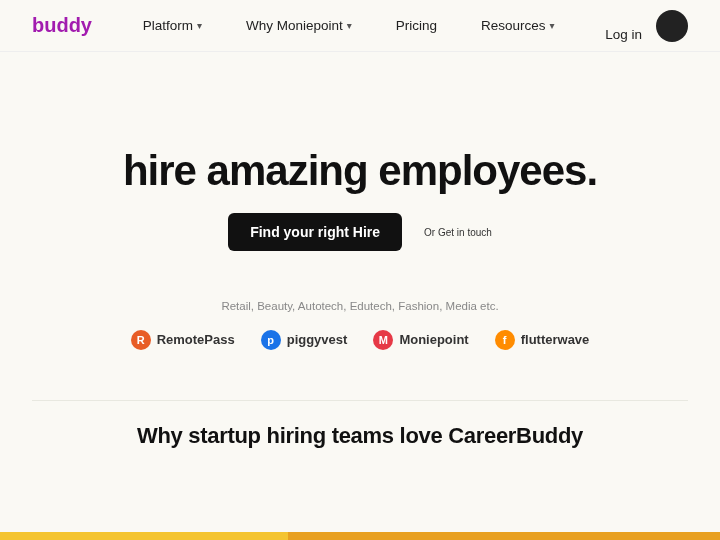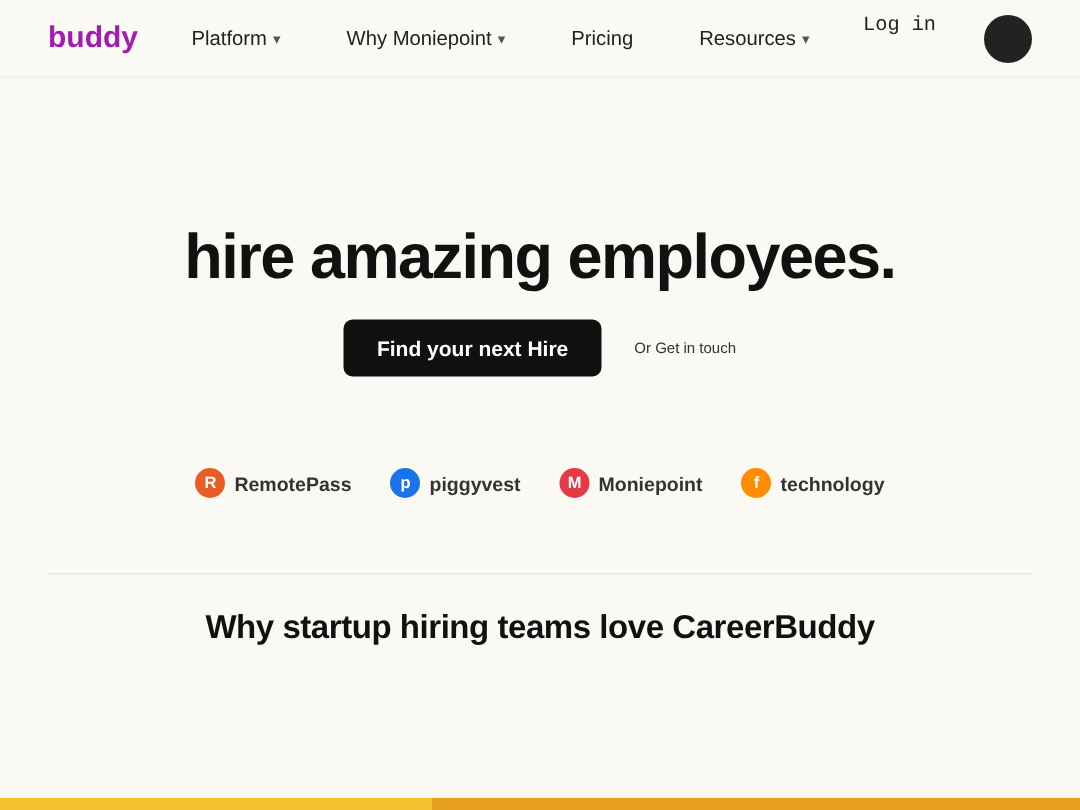--- a/index.html
+++ b/index.html
@@ -38,23 +38,22 @@
       display: flex;
       align-items: center;
       gap: 4px;
     }
     .nav-link .chevron {
       font-size: 10px;
       color: #555;
     }
     .nav-right {
       display: flex;
-      align-items: flex-start;
-      gap: 32px;
-      font-family: Liberation Mono, monospace;
+      align-items: flex-end;
+      gap: 14px;
     }
     .login-btn {
       font-size: 13.5px;
       color: #222;
       cursor: pointer;
     }
     .avatar-btn {
       width: 32px;
       height: 32px;
       background: #222;
@@ -205,44 +204,45 @@
     <div class="avatar-btn"></div>
   </div>
 </nav>
 
 <section class="hero">
   <h1 class="hero-title">
     <br>
     <span>hire amazing employees.</span>
   </h1>
   <div class="hero-actions">
-    <button class="cta-btn">Find your next Hire</button>
+    <button class="cta-btn">Find your right Hire</button>
     <span class="cta-link">Or Get in touch</span>
   </div>
 
   <div class="trusted">
     <div class="trusted-text">
       <br>
+      <span>Retail, Beauty, Autotech, Edutech, Fashion, Media etc.</span>
     </div>
     <div class="logos">
       <div class="logo-item">
         <div class="logo-icon remotepass">R</div>
         <span>RemotePass</span>
       </div>
       <div class="logo-item">
         <div class="logo-icon piggyvest">p</div>
         <span>piggyvest</span>
       </div>
       <div class="logo-item">
         <div class="logo-icon moniepoint">M</div>
         <span>Moniepoint</span>
       </div>
       <div class="logo-item">
         <div class="logo-icon flutterwave">f</div>
-        <span>technology</span>
+        <span>flutterwave</span>
       </div>
     </div>
   </div>
 </section>
 
 <div class="divider"></div>
 
 <section class="stats-section">
   <h2 class="stats-title">Why startup hiring teams love CareerBuddy</h2>
 

